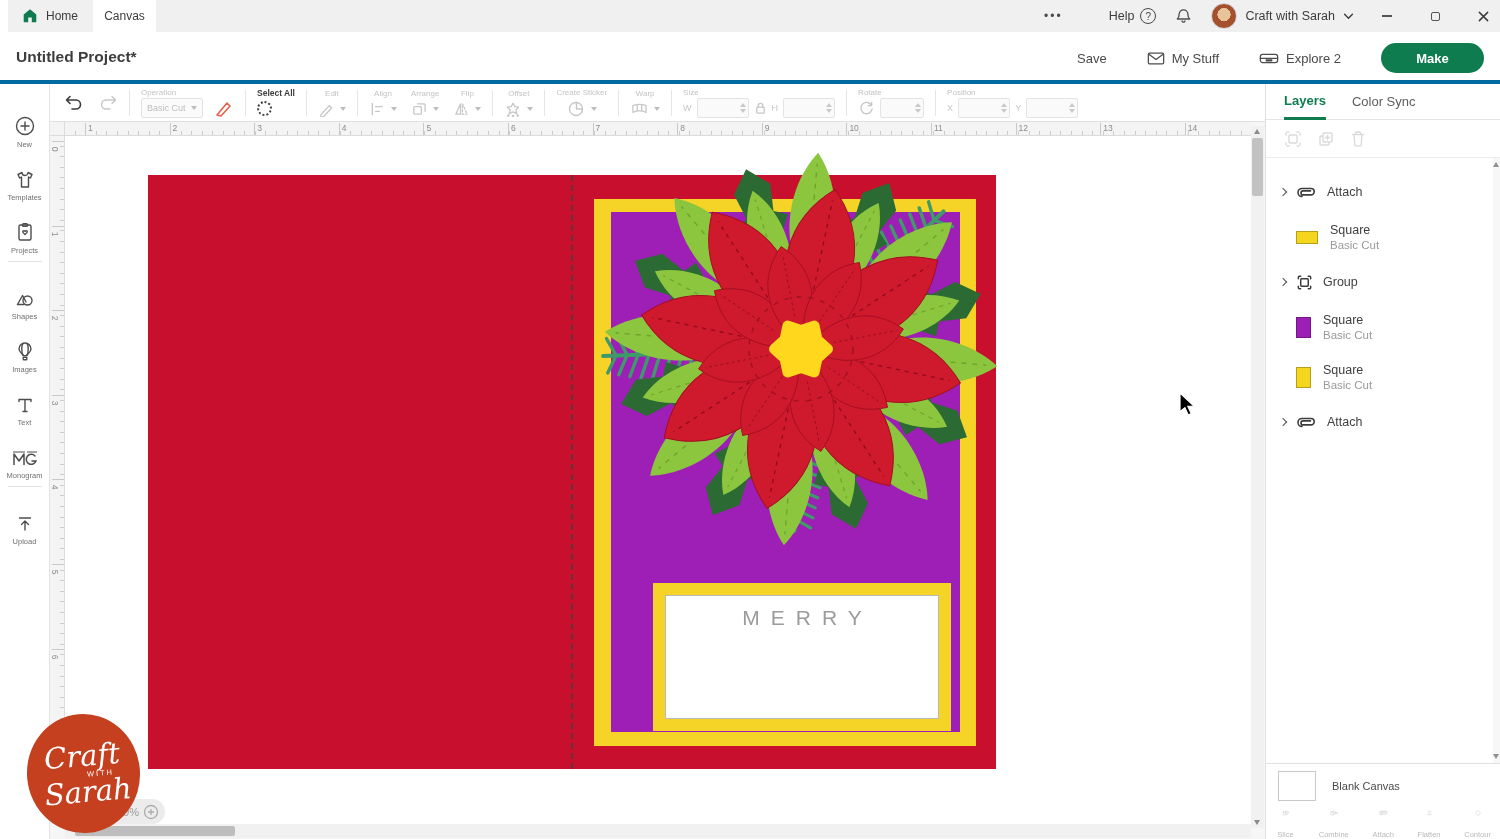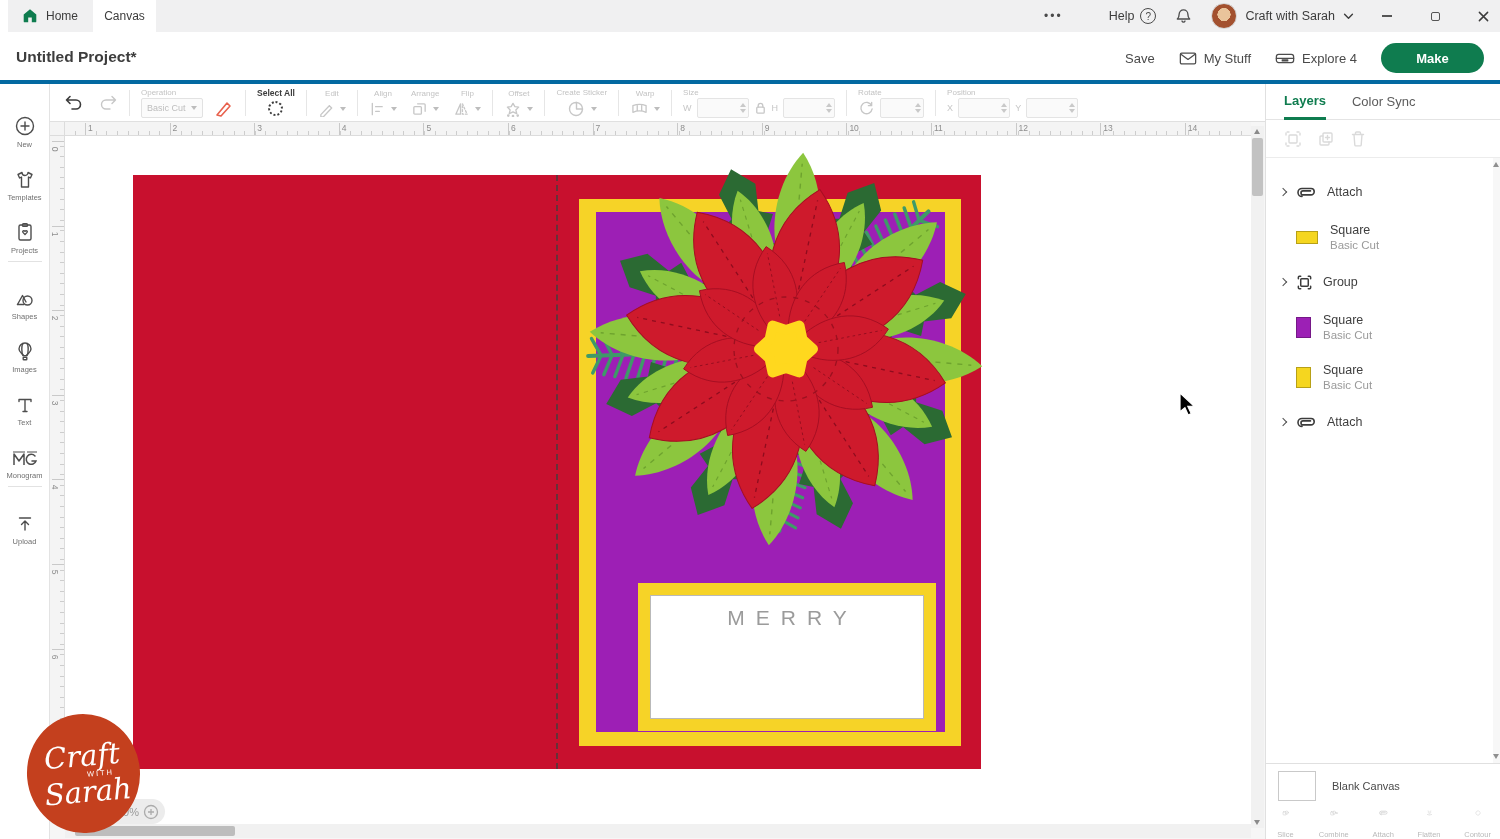--- a/index.html
+++ b/index.html
@@ -20,21 +20,21 @@
      radial-gradient(circle at 50% 44%, #e9c49b 0 36%, #a3512f 37% 72%, #8d3e23 100%);
      border:1px solid #d6d6d6;cursor:pointer;}
   .account{display:flex;align-items:center;gap:8px;font-size:12.5px;color:#3c3c3c;cursor:pointer;}
   .winbtn{width:30px;height:28px;display:flex;align-items:center;justify-content:center;color:#555;cursor:pointer;}
   .minbar{width:10px;height:1.6px;background:#555;}
   .maxbox{width:9px;height:9px;border:1.5px solid #555;border-radius:2px;}
 
   
   .header{position:absolute;left:0;top:32px;width:1500px;height:52px;background:#fff;border-bottom:4px solid #0369a1;}
   .proj-title{position:absolute;left:16px;top:16px;font-size:15.5px;font-weight:600;color:#3d3d3d;}
-  .header-right{position:absolute;right:16px;top:0;height:52px;display:flex;align-items:center;gap:24px;}
+  .header-right{position:absolute;right:16px;top:0;height:52px;display:flex;align-items:center;gap:40px;}
   .hr-item{display:flex;align-items:center;gap:7px;font-size:13px;color:#4a4a4a;cursor:pointer;}
   .make-btn{width:103px;height:30px;border-radius:16px;background:var(--brand-green);color:#fff;font-size:13px;font-weight:600;display:flex;align-items:center;justify-content:center;cursor:pointer;border:none;}
 
   
   .toolbar{position:absolute;left:50px;top:84px;width:1450px;height:38px;background:#fff;border-bottom:1px solid #e0e0e0;display:flex;align-items:center;padding-left:14px;}
   .tb-div{width:1px;height:26px;background:#e6e6e6;margin:0 11px;flex:0 0 auto;}
   .tgroup{display:flex;flex-direction:column;gap:1px;flex:0 0 auto;}
   .tlabel{font-size:8px;color:#c3c3c3;line-height:9px;}
   .tlabel.on{color:#3c3c3c;font-weight:600;font-size:8.5px;}
   .trow{display:flex;align-items:center;gap:5px;}
@@ -61,21 +61,21 @@
   .v-ruler{position:absolute;left:0;top:14px;width:15px;height:688px;background:#f4f4f4;border-right:1px solid #dcdcdc;overflow:hidden;}
   .h-ruler .minor{position:absolute;left:0;right:0;bottom:0;height:4px;background:repeating-linear-gradient(to right,transparent 0,transparent 9.6px,#cdcdcd 9.6px,#cdcdcd 10.6px);}
   .v-ruler .minor{position:absolute;top:0;bottom:0;right:0;width:4px;background:repeating-linear-gradient(to bottom,transparent 0,transparent 9.6px,#cdcdcd 9.6px,#cdcdcd 10.6px);}
   .htick{position:absolute;bottom:0;width:1px;height:12px;background:#c9c9c9;}
   .hnum{position:absolute;top:1px;font-size:8.5px;color:#8d8d8d;}
   .vtick{position:absolute;right:0;height:1px;width:12px;background:#c9c9c9;}
   .vnum{position:absolute;left:3px;font-size:8.5px;color:#8d8d8d;transform:rotate(90deg);}
   .viewport{position:absolute;left:15px;top:14px;width:1186px;height:688px;background:#ffffff;overflow:hidden;}
 
   
-  .card{position:absolute;left:68px;top:39px;width:848px;height:594px;background:var(--card-red);cursor:pointer;}
+  .card{position:absolute;left:83px;top:39px;width:848px;height:594px;background:var(--card-red);cursor:pointer;}
   .fold{position:absolute;left:423px;top:0;height:594px;width:0;border-left:2px dashed rgba(70,60,60,0.75);}
   .frame-yellow{position:absolute;left:446px;top:24px;width:382px;height:547px;background:var(--frame-yellow);}
   .frame-purple{position:absolute;left:17px;top:13px;width:349px;height:520px;background:var(--purple);}
   .poinsettia{position:absolute;left:-10px;top:-63px;width:400px;height:400px;}
   .sentiment{position:absolute;left:42px;top:371px;width:298px;height:148px;background:var(--frame-yellow);}
   .sentiment-white{position:absolute;left:12px;top:12px;width:274px;height:124px;background:#fff;border:1px solid #b9b9b9;display:flex;flex-direction:column;align-items:center;}
   .merry{margin-top:10px;font-size:21px;font-weight:300;letter-spacing:11px;color:#9b9b9b;font-family:"Liberation Sans",sans-serif;text-indent:11px;}
   .xmas{margin-top:-8px;font-size:47px;font-style:italic;color:#8a8a8a;font-family:"DejaVu Serif",serif;font-weight:400;}
 
   
@@ -188,21 +188,21 @@
             <path d="M2.5 3.5 L10 9 L17.5 3.5"></path>
           </svg>
         <span>My Stuff</span>
       </span>
       <span class="hr-item">
         <svg width="20" height="16" viewBox="0 0 22 16" class="ic">
             <rect x="1.5" y="4" width="19" height="9" rx="2.5"></rect>
             <path d="M1.5 8.5 H20.5"></path>
             <rect x="8" y="10" width="6" height="1.2"></rect>
           </svg>
-        <span>Explore 4</span>
+        <span>Explore 2</span>
       </span>
       <button class="make-btn">Make</button>
     </div>
   </div>
 
   <div class="toolbar">
     <span class="iconbtn" style="margin-right:14px;">
       <svg width="20" height="17" viewBox="0 0 20 17" class="ic-dark">
           <path d="M6 2.5 L2.5 6 L6 9.5 M2.5 6 H12 a4.5 4.5 0 0 1 0 9 H8"></path>
         </svg>
@@ -219,21 +219,21 @@
         <div class="ddsel">
           <span>Basic Cut</span>
           <span class="tri-d"></span>
         </div>
         <svg width="20" height="18" viewBox="0 0 20 18" style="margin-left:6px;">
             <path d="M3 16 L13 4 L16 7 L7 17 Z M13 4 l3 3" fill="none" stroke="var(--pen-accent)" stroke-width="1.6" stroke-linejoin="round"></path>
           </svg>
       </div>
     </div>
     <span class="tb-div"></span>
-    <div class="tgroup" style="align-items:center;">
+    <div class="tgroup" style="align-items:flex-start;">
       <span class="tlabel on">Select All</span>
       <span class="iconbtn" style="margin-top:2px;">
           <span class="sel-dotted"></span>
         </span>
     </div>
     <span class="tb-div"></span>
     <div class="tgroup" style="align-items:center;">
       <span class="tlabel">Edit</span>
       <div class="trow" style="margin-top:2px;">
         <svg width="17" height="16" viewBox="0 0 18 17" class="ic-dis">

